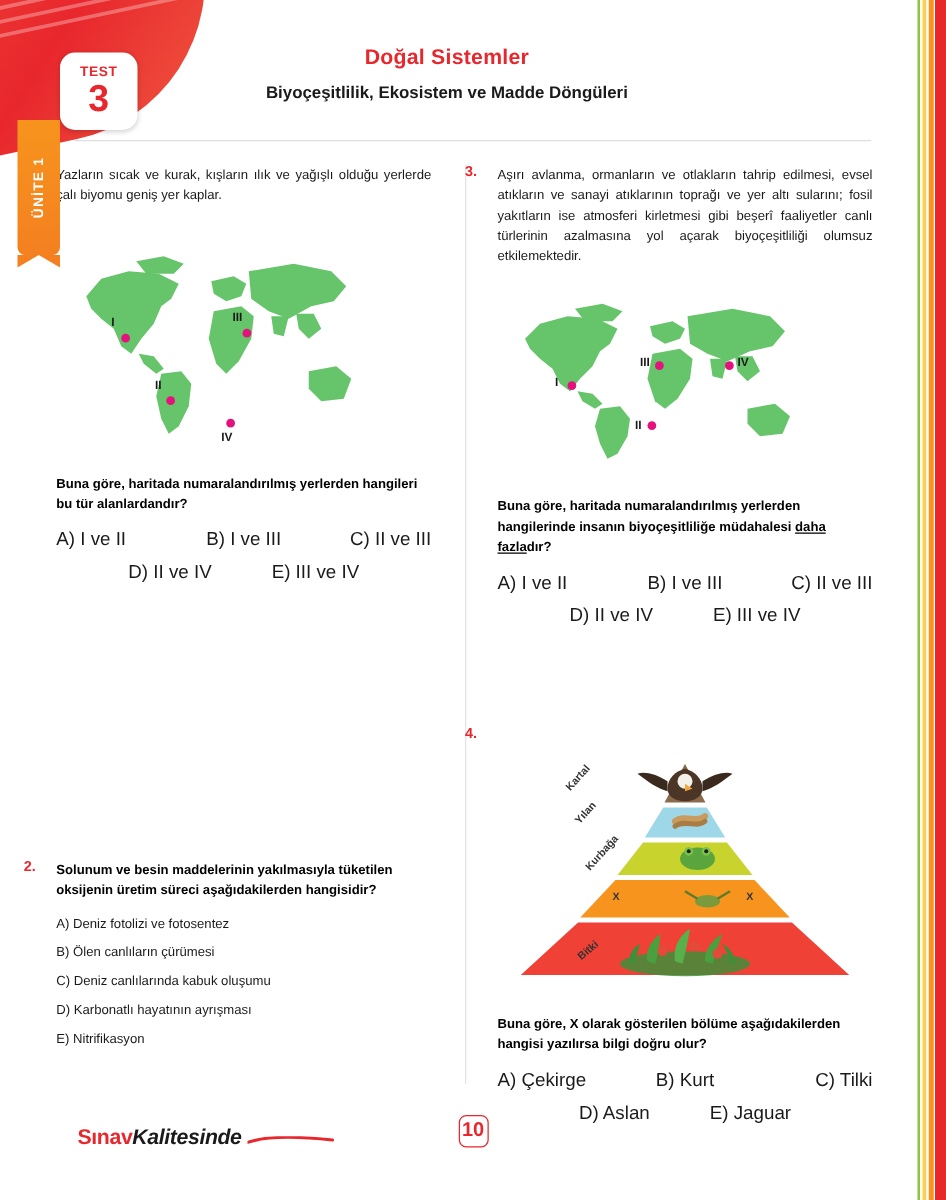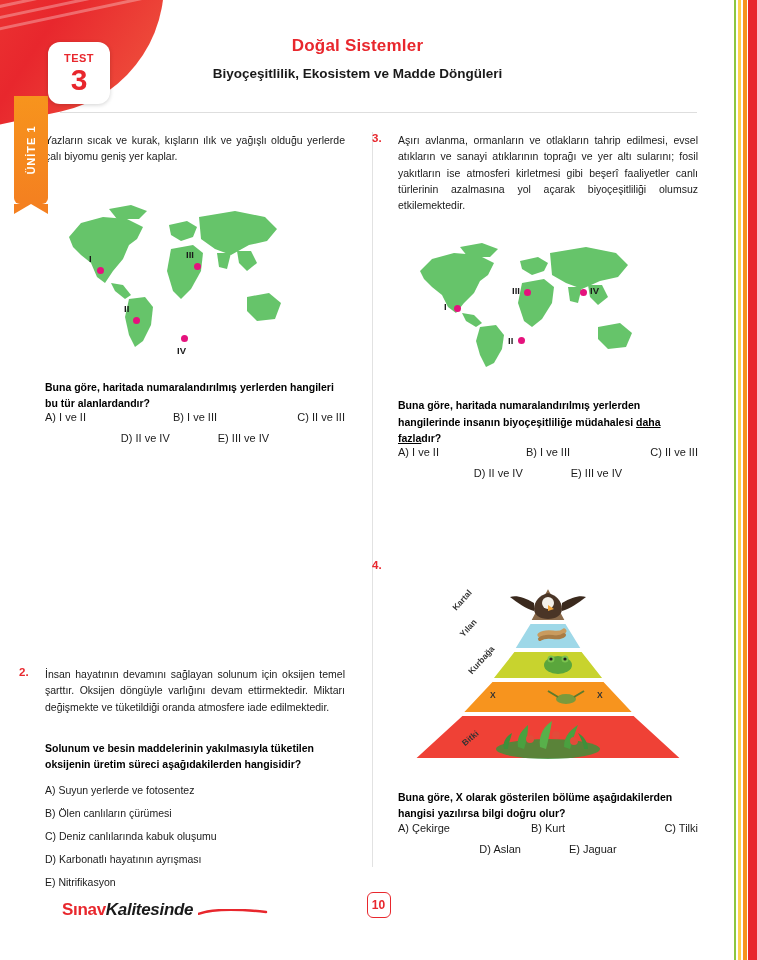--- a/index.html
+++ b/index.html
@@ -82,21 +82,21 @@
 
   .q { position:relative; margin-bottom:4px; }
   .q-num {
     position:absolute; left:-26px; top:0;
     font-size:11.5px; font-weight:bold; color:#e8272d;
   }
   .q-text { font-size:10.5px; line-height:1.55; text-align:justify; color:#1a1a1a; }
   .q-bold { font-size:10.5px; line-height:1.55; font-weight:bold; margin-top:25px; color:#000; }
   .underline { text-decoration: underline; }
 
-  .opts { font-size:11px; }
+  .opts { margin-top:12px; font-size:15px; }
   .opt-row { display:flex; margin-bottom:9px; }
   .opt-row.center { justify-content:center; gap:48px; }
   .opt { white-space:nowrap; }
   .opt-3 { flex:1; }
   .opt-3.a { text-align:left; }
   .opt-3.b { text-align:center; }
   .opt-3.c { text-align:right; }
 
   .opts-list { margin-top:12px; font-size:10.5px; }
   .opts-list .li { margin-bottom:11px; }
@@ -114,21 +114,21 @@
 
   
   .logo { position:absolute; left:62px; bottom:40px; }
   .logo .l1 { font-size:17px; font-weight:bold; color:#e8272d; letter-spacing:-0.3px; }
   .logo .l2 { font-size:17px; font-weight:bold; color:#1a1a1a; font-style:italic; letter-spacing:-0.3px; }
   .logo-swoosh { width:70px; height:6px; margin-top:-2px; }
   .page-no {
     position:absolute; left:50%; transform:translateX(-50%); bottom:42px;
     width:24px; height:26px; border:1.5px solid #e8272d; border-radius:6px;
     display:flex; align-items:center; justify-content:center;
-    font-size:12px; font-weight:bold; color:#e8272d;
+    font-size:16px; font-weight:bold; color:#e8272d;
   }
 </style>
 </head>
 <body>
 
 <div class="corner-wrap">
   <div class="corner-red"></div>
   <div class="corner-stripe s1"></div>
   <div class="corner-stripe s2"></div>
   <div class="corner-stripe s3"></div>
@@ -206,24 +206,23 @@
       </div>
       <div class="opt-row center">
         <span class="opt">D) II ve IV</span>
         <span class="opt">E) III ve IV</span>
       </div>
     </div>
   </div>
 
   <div class="q" style="margin-top:222px;">
     <div class="q-num">2.</div>
-    <div class="q-text">İnsan hayatının devamını sağlayan solunum için oksijen temel şarttır. Oksijen döngüyle varlığını devam ettirmektedir. Miktarı değişmekte ve tüketildiği oranda atmosfere iade edilmektedir.</div>
     <div class="q-bold">Solunum ve besin maddelerinin yakılmasıyla tüketilen oksijenin üretim süreci aşağıdakilerden hangisidir?</div>
     <div class="opts-list">
-      <div class="li">A) Suyun yerlerde ve fotosentez</div>
+      <div class="li">A) Deniz fotolizi ve fotosentez</div>
       <div class="li">B) Ölen canlıların çürümesi</div>
       <div class="li">C) Deniz canlılarında kabuk oluşumu</div>
       <div class="li">D) Karbonatlı hayatının ayrışması</div>
       <div class="li">E) Nitrifikasyon</div>
     </div>
   </div>
 
 </div>
 
 <div class="col col-right">

